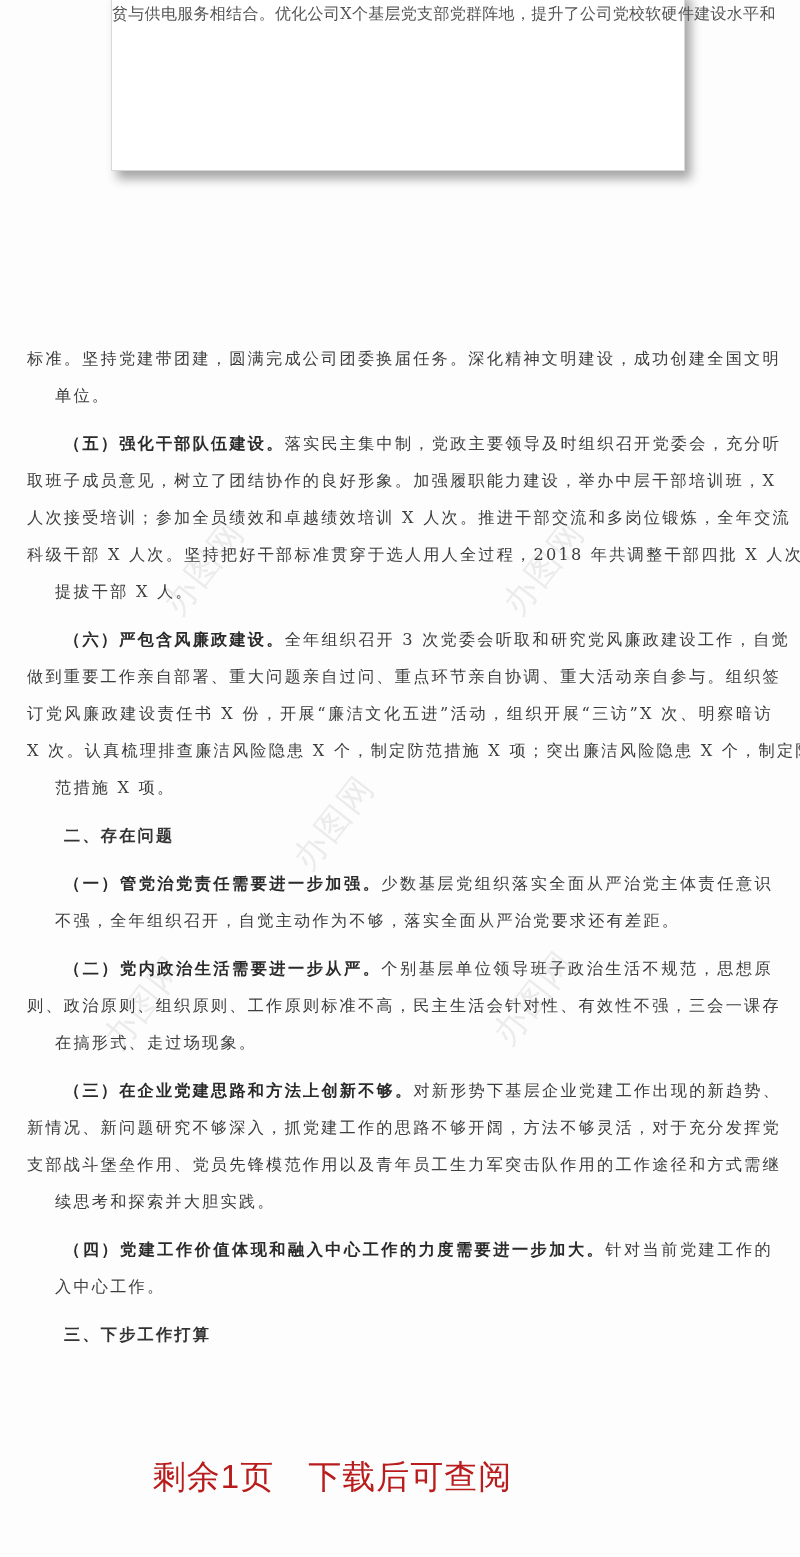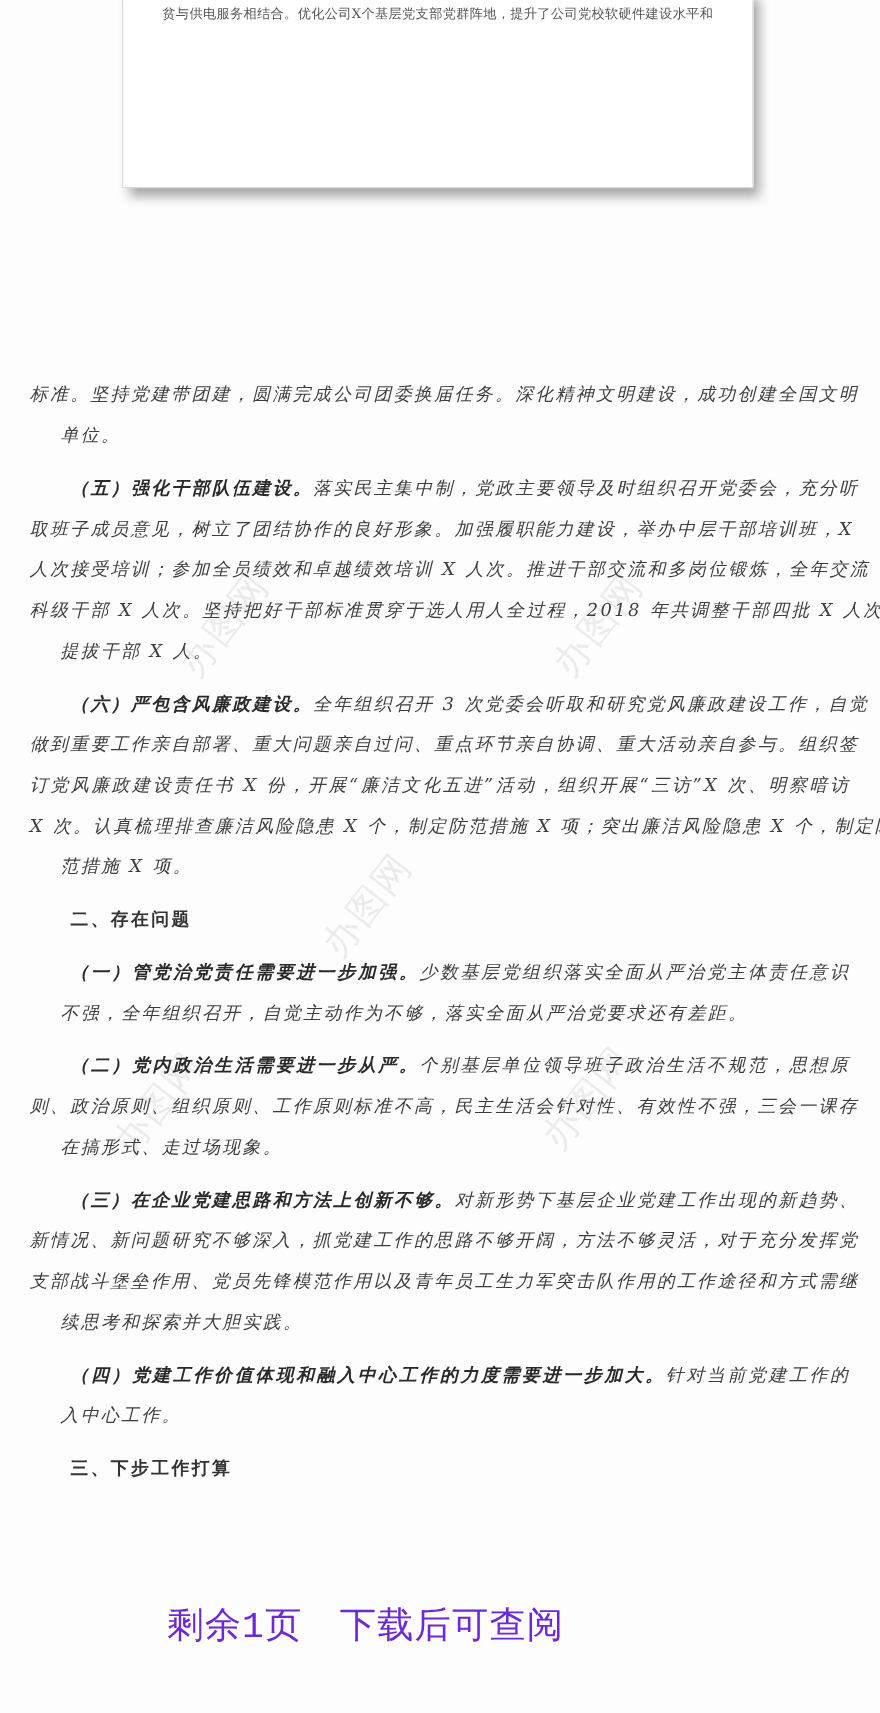--- a/index.html
+++ b/index.html
@@ -24,41 +24,40 @@
     background: #ffffff;
     border: 1px solid #d8d8d8;
     box-shadow: 6px 8px 10px rgba(0,0,0,0.35);
   }
   .preview-line {
     position: absolute;
     top: 13px;
     left: 0;
     width: 572px;
     text-align: center;
-    font-size: 12px;
+    font-size: 16px;
     color: #555;
     letter-spacing: 0.3px;
     white-space: nowrap;
   }
   .doc {
     position: absolute;
     left: 27px;
     top: 340px;
     width: 746px;
   }
   .line {
     height: 37px;
     line-height: 37px;
     font-size: 16.2px;
     white-space: nowrap;
     letter-spacing: 2.2px;
     color: #3d3d3d;
     text-align: justify;
     text-align-last: justify;
-    font-style: italic;
   }
   .line.last {
     text-align-last: left;
     margin-left: 28px;
   }
   .line.indent {
     padding-left: 37px;
   }
   .para-gap { height: 11px; }
   .bold {
@@ -84,23 +83,23 @@
     letter-spacing: 2px;
     white-space: nowrap;
     pointer-events: none;
   }
   .footer-prompt {
     position: absolute;
     top: 1455px;
     left: 0;
     width: 665px;
     text-align: center;
-    font-family: Liberation Mono, monospace;
+    font-family: Liberation Sans, sans-serif;
     font-size: 33px;
-    color: #6d28d9;
+    color: #b91c1c;
     letter-spacing: 1px;
     cursor: pointer;
   }
   .footer-prompt .gap { display: inline-block; width: 34px; }
 </style>
 </head>
 <body>
 
 <div class="preview-card">
   <div class="preview-line">贫与供电服务相结合。优化公司X个基层党支部党群阵地，提升了公司党校软硬件建设水平和</div>

